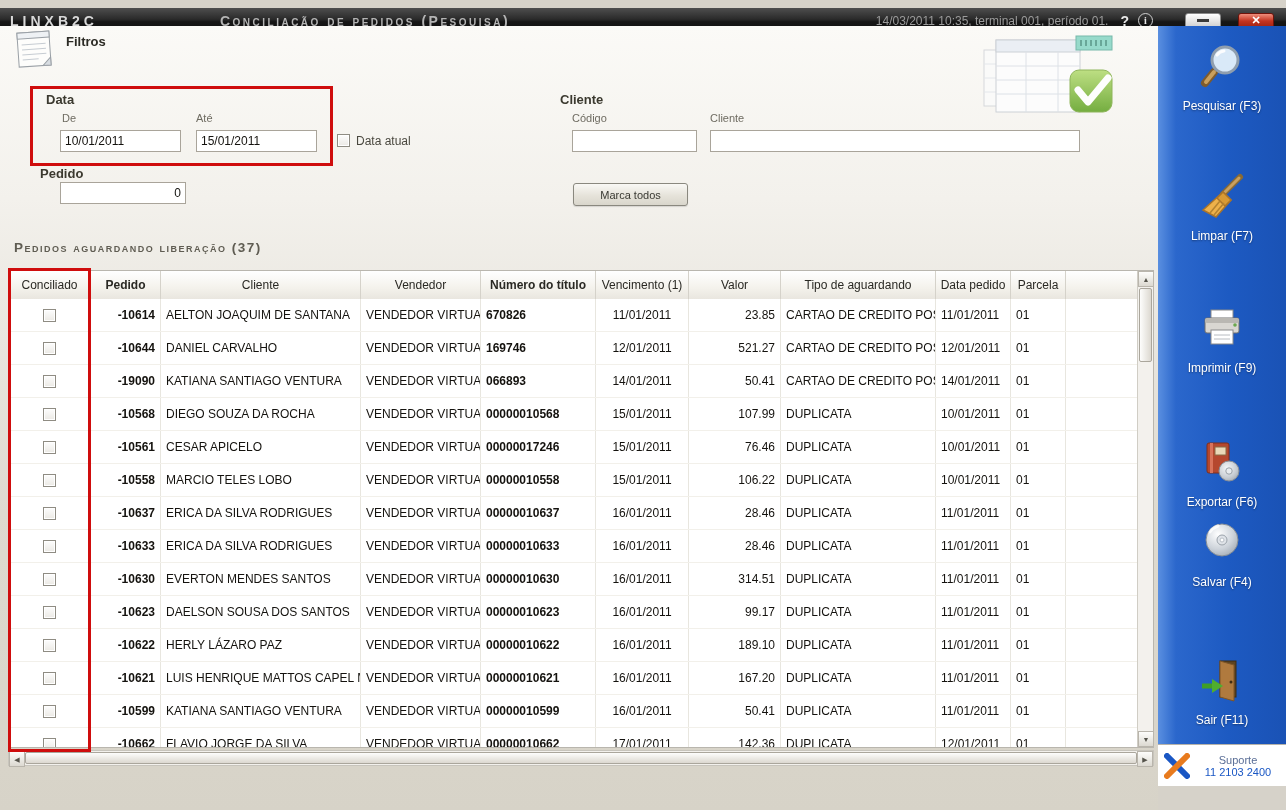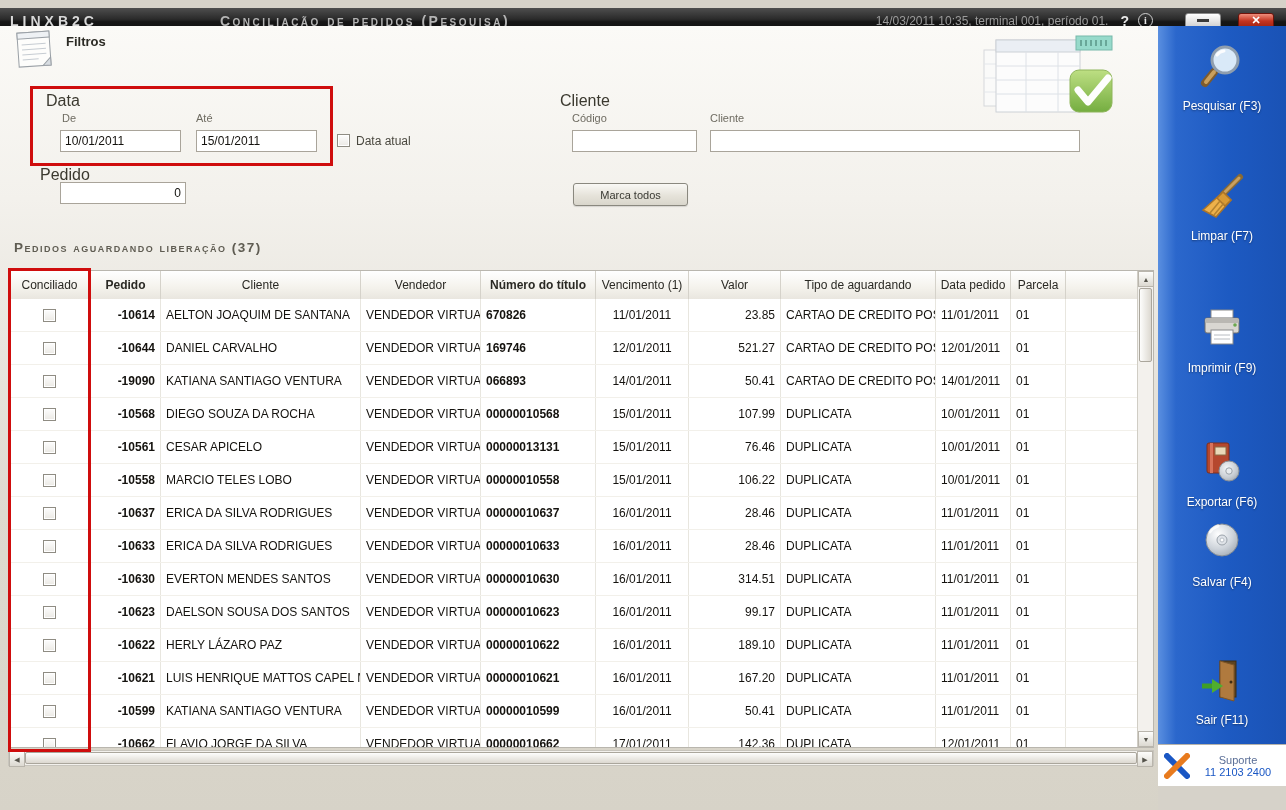--- a/index.html
+++ b/index.html
@@ -43,21 +43,21 @@
     display:flex;align-items:center;justify-content:center;box-sizing:border-box;
     color:#fff;font-size:11px;font-weight:bold;line-height:1;
   }
   
   .content{
     position:absolute;left:0;top:26px;width:1158px;height:784px;
     background:linear-gradient(180deg,#fbfaf7 0%,#f3f1ec 22%,#e9e6df 40%,#dedacf 62%,#d7d3c8 100%);
   }
   .filtros-icon{position:absolute;left:12px;top:2px;width:46px;height:42px;}
   .filtros-label{position:absolute;left:66px;top:8px;font-size:13px;font-weight:bold;color:#2b2a24;}
-  .group-label{position:absolute;font-size:16px;font-weight:normal;color:#3b392f;}
+  .group-label{position:absolute;font-size:13px;font-weight:bold;color:#3b392f;}
   .sub-label{position:absolute;font-size:11px;color:#6e6b61;}
   .txt-input{
     position:absolute;height:22px;border:1px solid #a9a49a;background:#fff;
     font-family:"Liberation Sans",sans-serif;font-size:12px;color:#14120e;
     padding:0 4px;box-sizing:border-box;outline:none;
   }
   .right-align{text-align:right;}
   .checkbox{
     display:inline-block;width:13px;height:13px;box-sizing:border-box;
     border:1px solid #8f8c83;background:linear-gradient(#fdfdfd,#ebe9e4);
@@ -337,21 +337,21 @@
     <div class="cell c9">01</div>
     <div class="cell c10"></div>
   </div>
         <div class="trow">
     <div class="cell c0">
       <span class="checkbox"></span>
     </div>
     <div class="cell c1 bold right">-10561</div>
     <div class="cell c2">CESAR APICELO</div>
     <div class="cell c3">VENDEDOR VIRTUAL</div>
-    <div class="cell c4 bold">00000013131</div>
+    <div class="cell c4 bold">00000017246</div>
     <div class="cell c5 center">15/01/2011</div>
     <div class="cell c6 right">76.46</div>
     <div class="cell c7">DUPLICATA</div>
     <div class="cell c8">10/01/2011</div>
     <div class="cell c9">01</div>
     <div class="cell c10"></div>
   </div>
         <div class="trow">
     <div class="cell c0">
       <span class="checkbox"></span>

